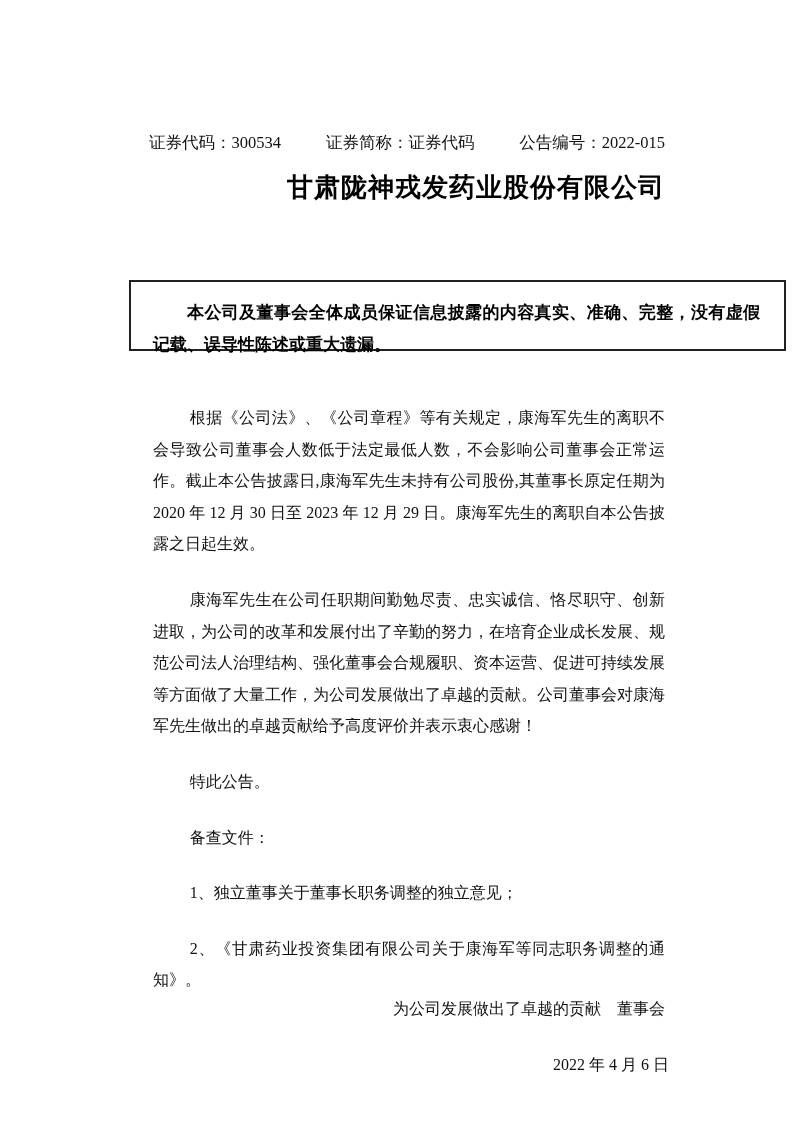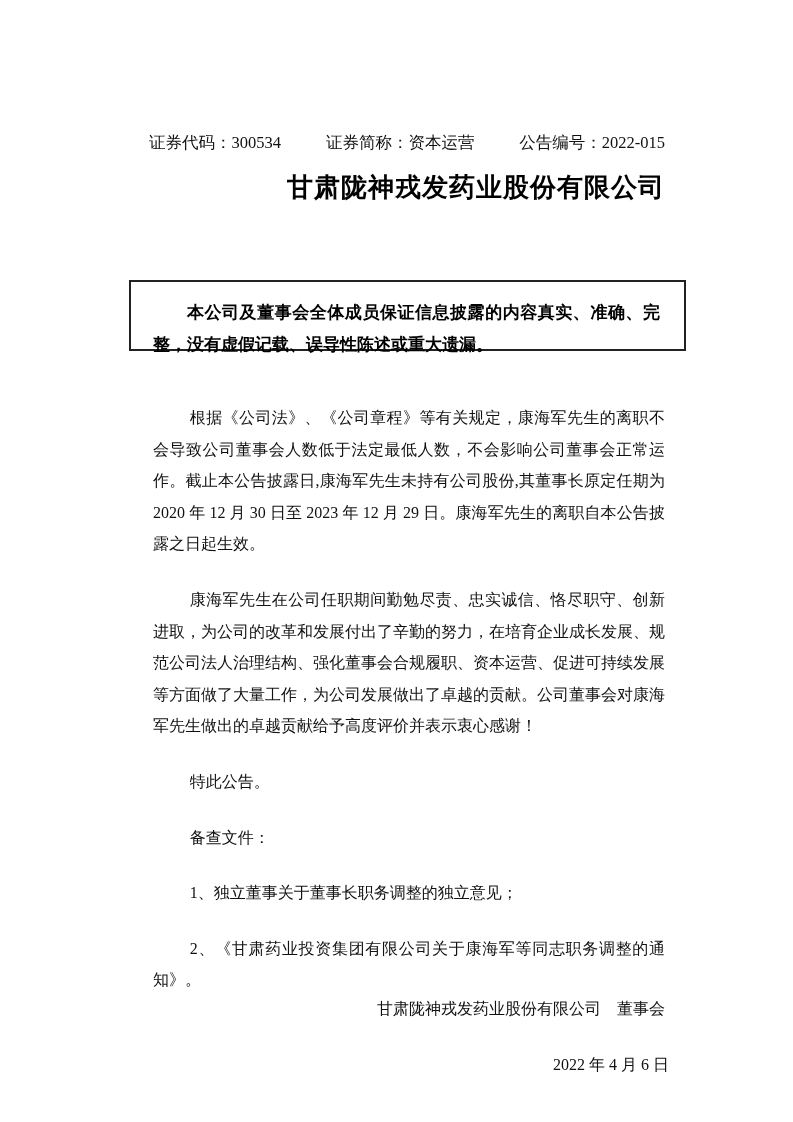--- a/index.html
+++ b/index.html
@@ -29,21 +29,21 @@
   }
   .title-line1 {
     font-size: 26px; font-weight: 700; line-height: 42px;
     letter-spacing: 1px; color: #000;
   }
   .title-line2 {
     font-size: 25px; font-weight: 700; line-height: 42px;
     letter-spacing: 1px; color: #000;
   }
   .notice-box {
-    top: 268px; width: 557px; height: 71px;
+    top: 268px; width: 657px; height: 71px;
     border: 2px solid #222222;
     padding: 3px 12px 0 10px;
     background: #ffffff;
   }
   .notice-box p {
     font-size: 17px; font-weight: 700; line-height: 32px;
     text-indent: 2em; text-align: justify; color: #000;
   }
   .body-block {
     top: 366px;
@@ -59,21 +59,21 @@
   }
   .sig-date { padding-right: 8px; }
 </style>
 </head>
 <body>
 
 <div class="page">
 
   <div class="content-col header-row">
     <span>证券代码：300534</span>
-    <span>证券简称：资本运营</span>
+    <span>证券简称：证券代码</span>
     <span>公告编号：2022-015</span>
   </div>
 
   <div class="content-col title-block">
     <div class="title-line1">甘肃陇神戎发药业股份有限公司</div>
   </div>
 
   <div class="content-col notice-box">
     <p>本公司及董事会全体成员保证信息披露的内容真实、准确、完整，没有虚假记载、误导性陈述或重大遗漏。</p>
   </div>
@@ -81,17 +81,17 @@
   <div class="content-col body-block">
     <p>根据《公司法》、《公司章程》等有关规定，康海军先生的离职不会导致公司董事会人数低于法定最低人数，不会影响公司董事会正常运作。截止本公告披露日,康海军先生未持有公司股份,其董事长原定任期为 2020 年 12 月 30 日至 2023 年 12 月 29 日。康海军先生的离职自本公告披露之日起生效。</p>
     <p>康海军先生在公司任职期间勤勉尽责、忠实诚信、恪尽职守、创新进取，为公司的改革和发展付出了辛勤的努力，在培育企业成长发展、规范公司法人治理结构、强化董事会合规履职、资本运营、促进可持续发展等方面做了大量工作，为公司发展做出了卓越的贡献。公司董事会对康海军先生做出的卓越贡献给予高度评价并表示衷心感谢！</p>
     <p>特此公告。</p>
     <p>备查文件：</p>
     <p>1、独立董事关于董事长职务调整的独立意见；</p>
     <p>2、《甘肃药业投资集团有限公司关于康海军等同志职务调整的通知》。</p>
   </div>
 
   <div class="content-col signature-block">
-    <div class="sig-company">甘肃陇神戎发药业股份有限公司　董事会</div>
+    <div class="sig-company">为公司发展做出了卓越的贡献　董事会</div>
     <div class="sig-date">2022 年 4 月 6 日</div>
   </div>
 
 </div>
 
 </body></html>

